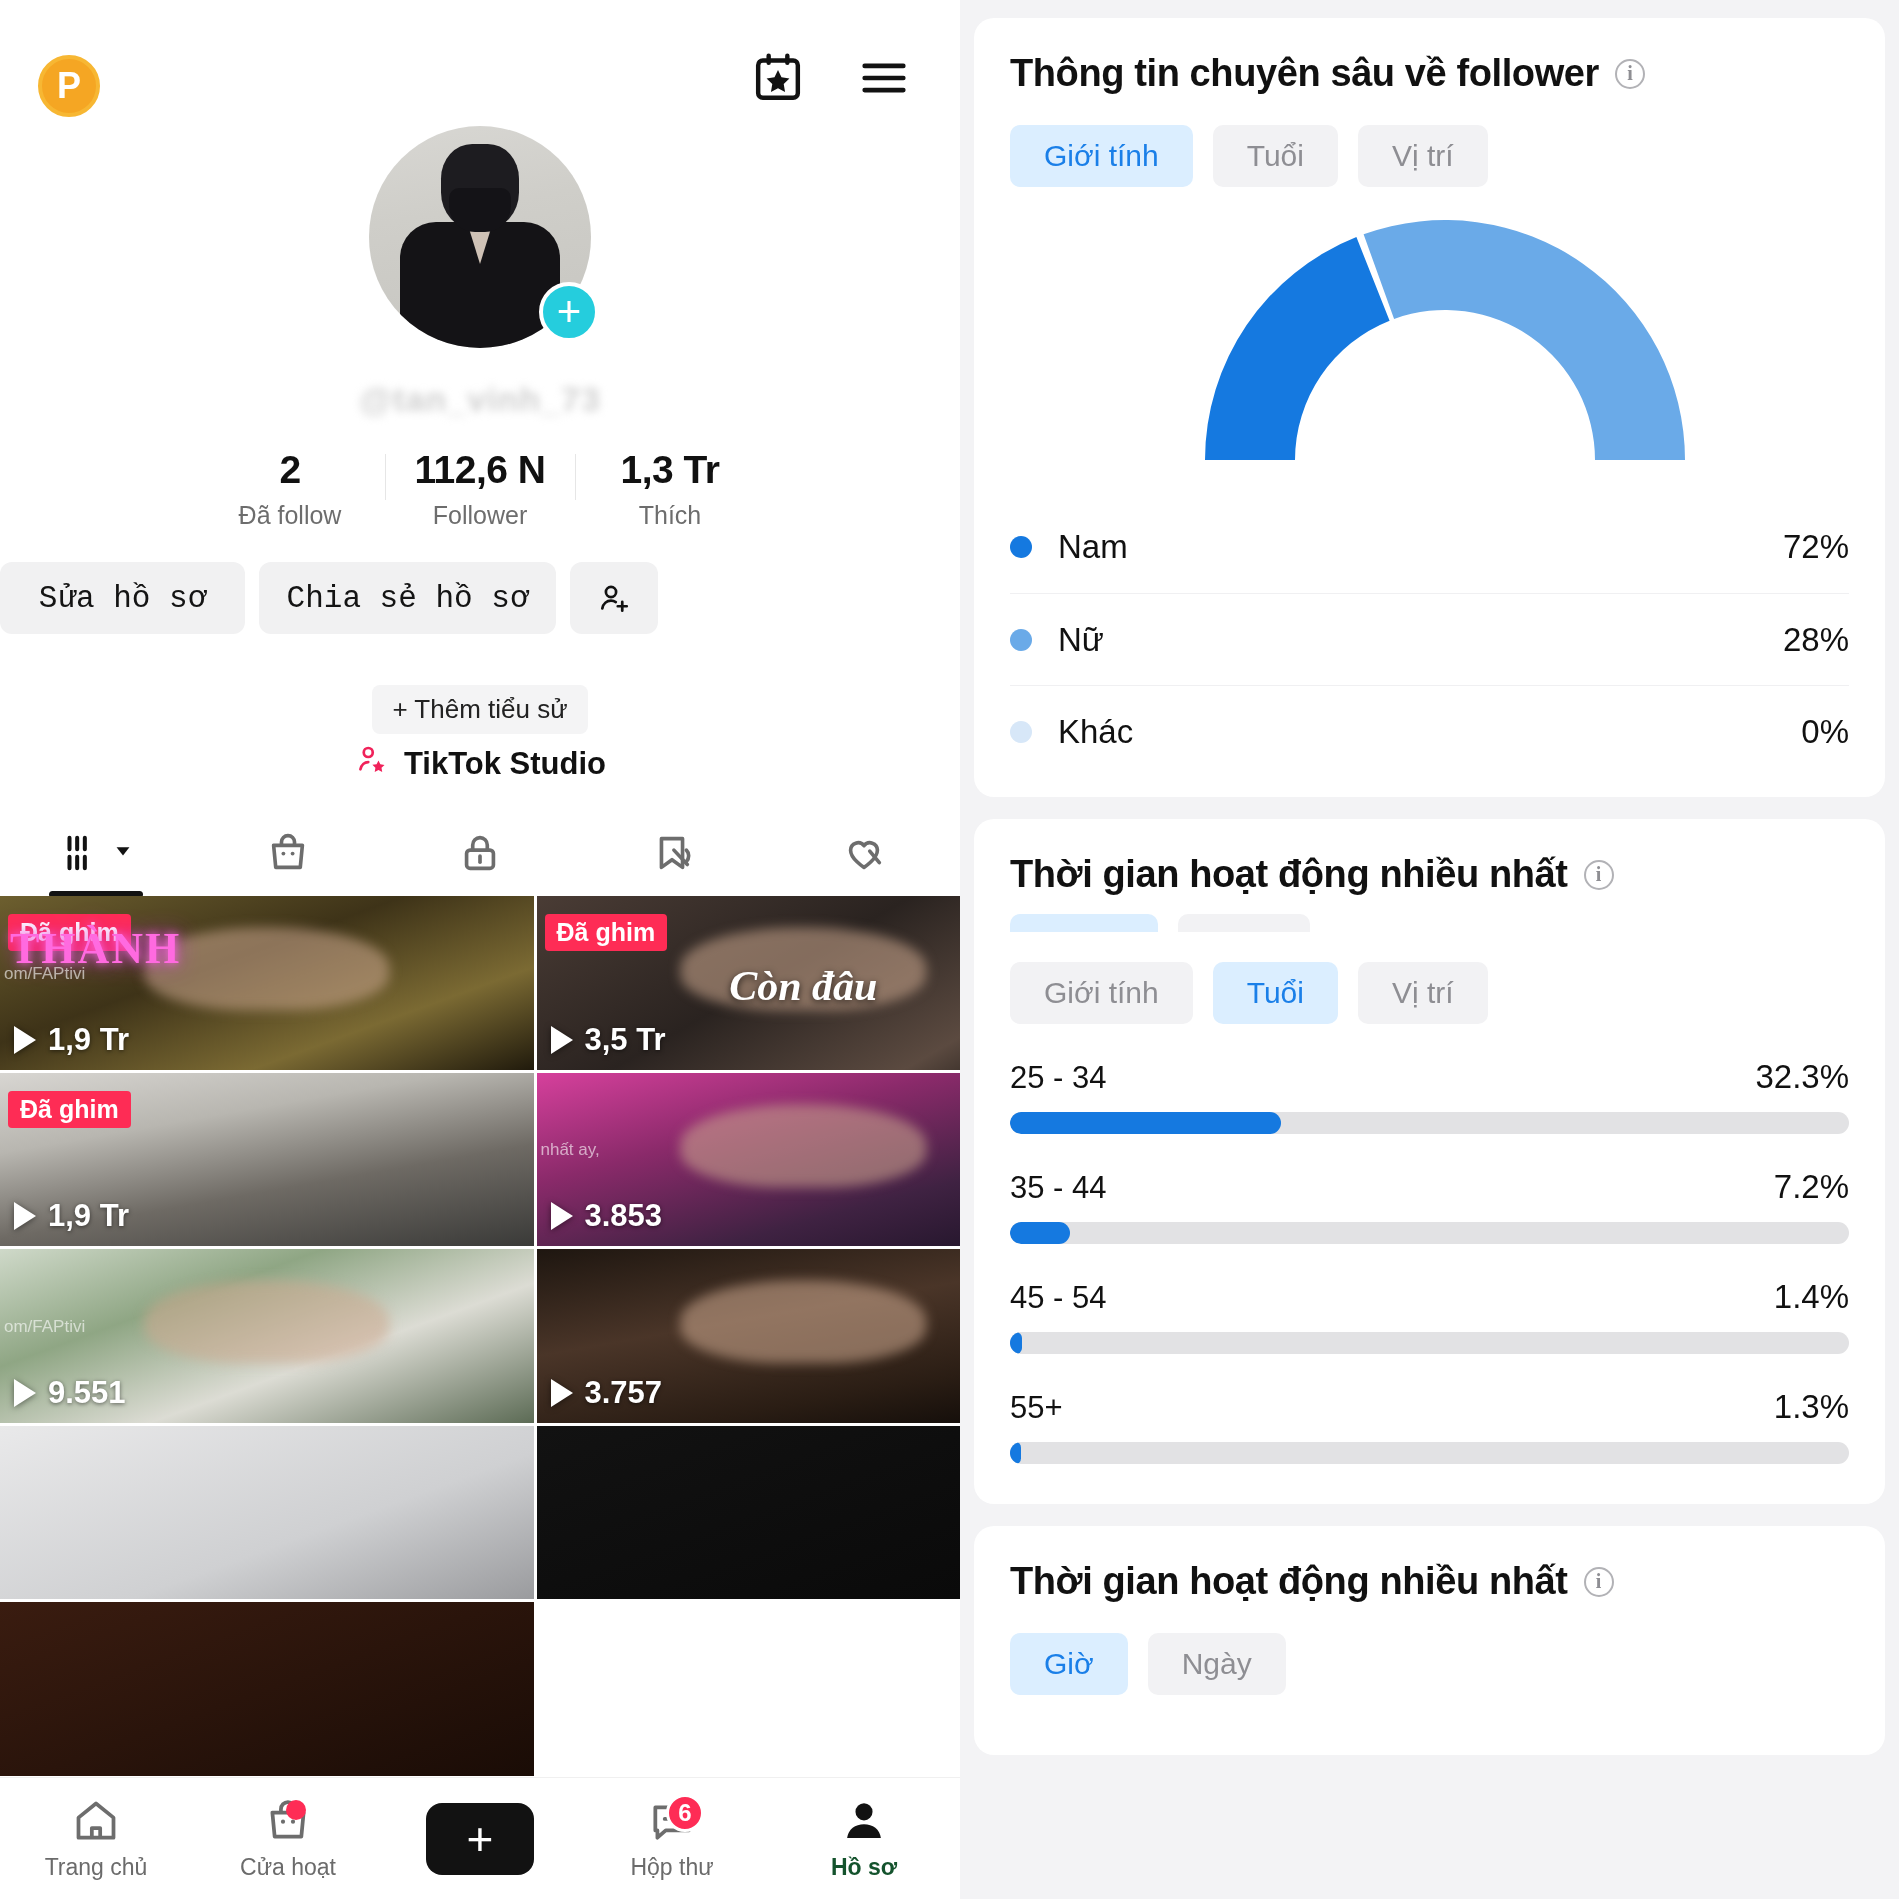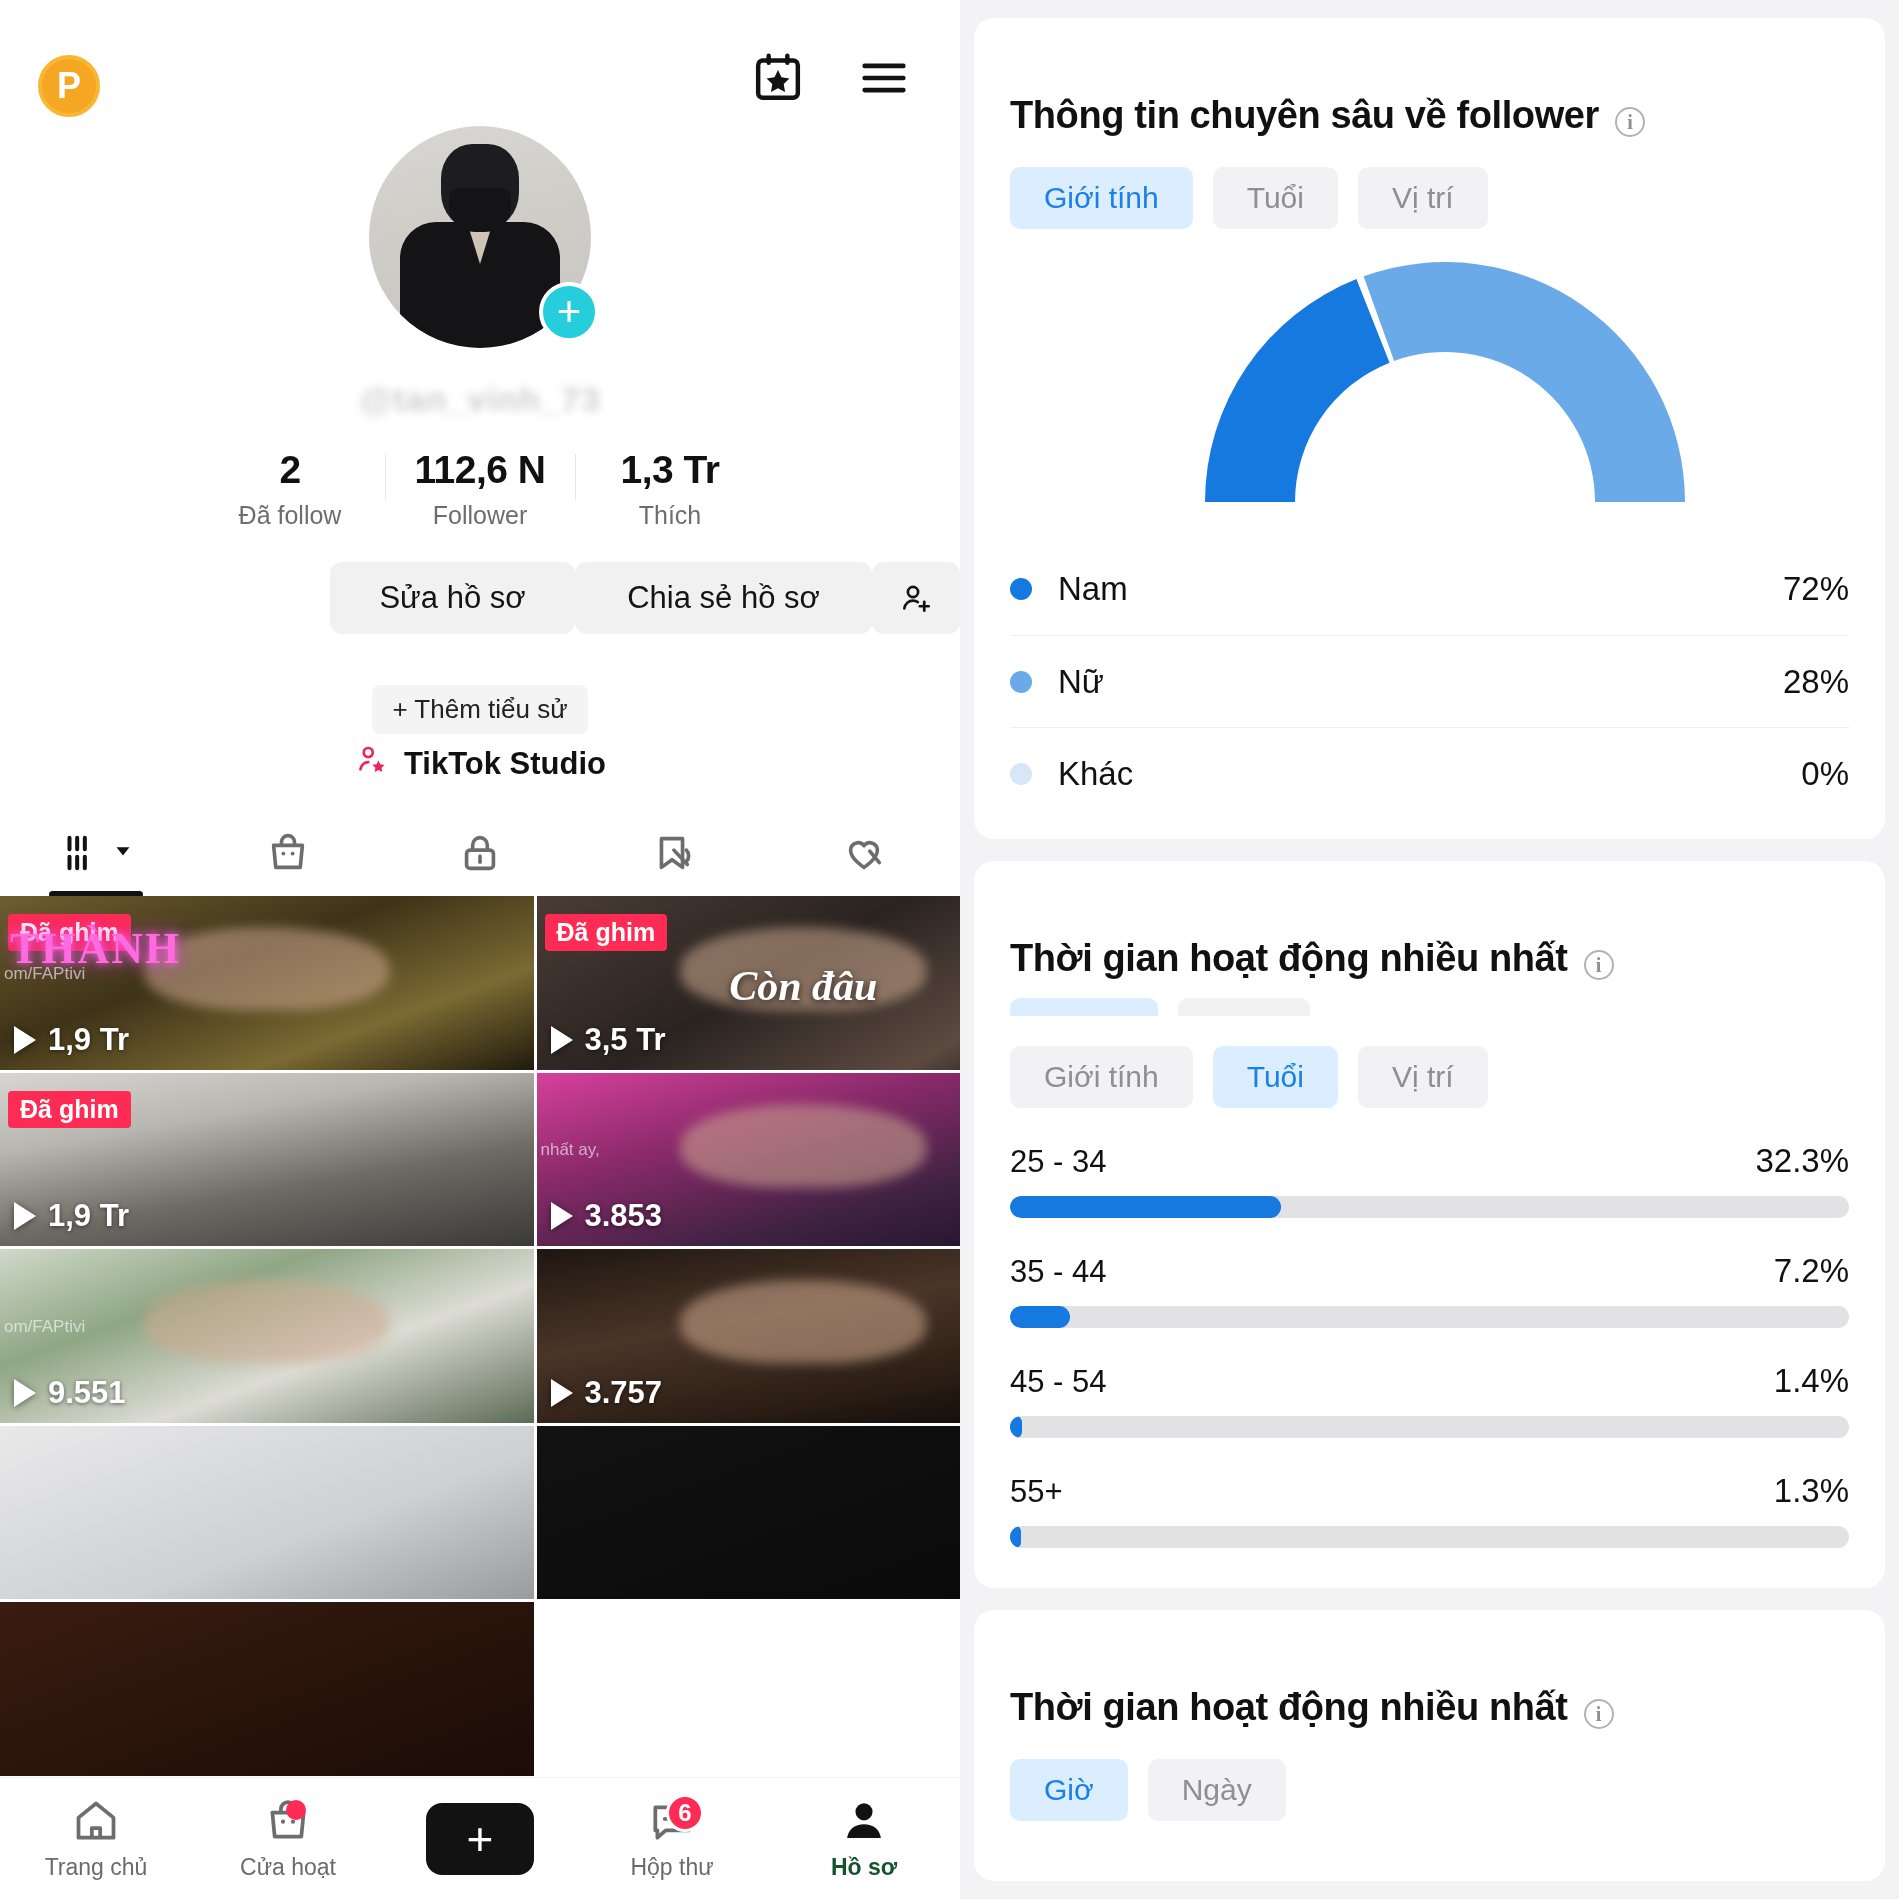--- a/index.html
+++ b/index.html
@@ -93,21 +93,21 @@
   .stat + .stat::before {
     content: ""; position: absolute; left: 0; top: 6px;
     width: 1px; height: 46px; background: #e6e6e6;
   }
   .stat-num { font-size: 39px; font-weight: 700; color: #111; letter-spacing: -0.5px; }
   .stat-label { font-size: 25px; color: #6d6d6d; margin-top: 9px; }
 
   
   .actions {
     position: absolute; top: 562px; left: 0; width: 960px;
-    display: flex; justify-content: flex-end; 
+    display: flex; justify-content: flex-start; gap: 14px; font-family: Liberation Mono, monospace;
   }
   .btn-pill {
     background: #f1f1f2; border-radius: 12px; height: 72px;
     display: flex; align-items: center; justify-content: center;
     font-size: 31px; color: #141414; font-weight: 400;
     padding: 0 26px;
   }
   .btn-edit { width: 245px; }
   .btn-share { width: 297px; }
   .btn-addfr { width: 88px; }
@@ -230,21 +230,21 @@
 
   
   .right-pane {
     position: relative; width: 939px; height: 1899px;
     background: #f3f3f5; overflow: hidden; flex: 0 0 939px;
   }
   .card {
     background: #fff; border-radius: 20px; margin: 0 14px 22px 14px; padding: 34px 36px 20px 36px;
     position: relative;
   }
-  .card-title-row { display: flex; align-items: flex-end; gap: 16px; margin-top: 42px; }
+  .card-title-row { display: flex; align-items: center; gap: 16px; }
   .card-title { font-size: 38px; font-weight: 700; color: #111; letter-spacing: -0.4px; }
   .info-icon {
     width: 30px; height: 30px; border-radius: 50%; border: 2px solid #b2b2b6;
     color: #8e8e93; font-size: 20px; font-weight: 700;
     display: flex; align-items: center; justify-content: center;
     font-family: "Liberation Serif", serif; flex: none;
   }
   .seg-row { display: flex; gap: 20px; margin-top: 30px; }
   .seg {
     height: 62px; border-radius: 10px; padding: 0 34px;

